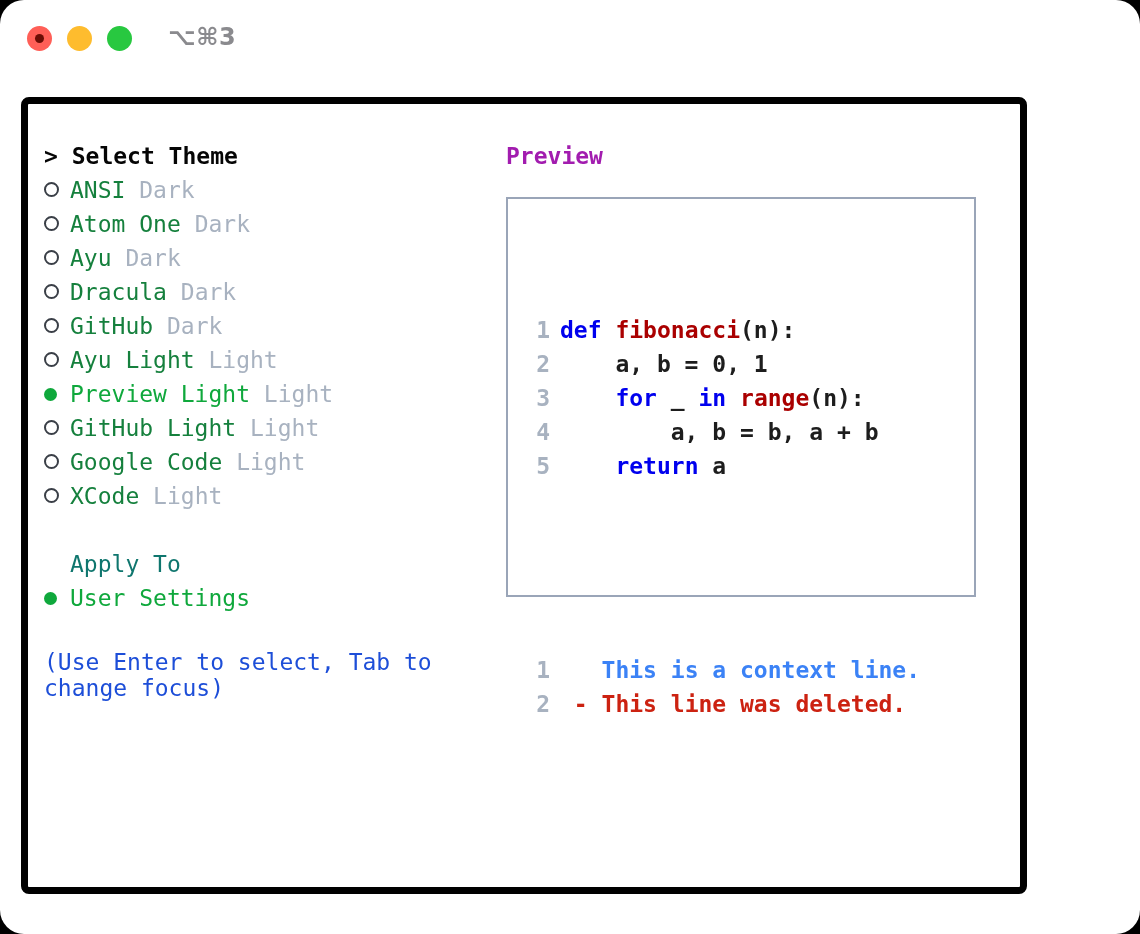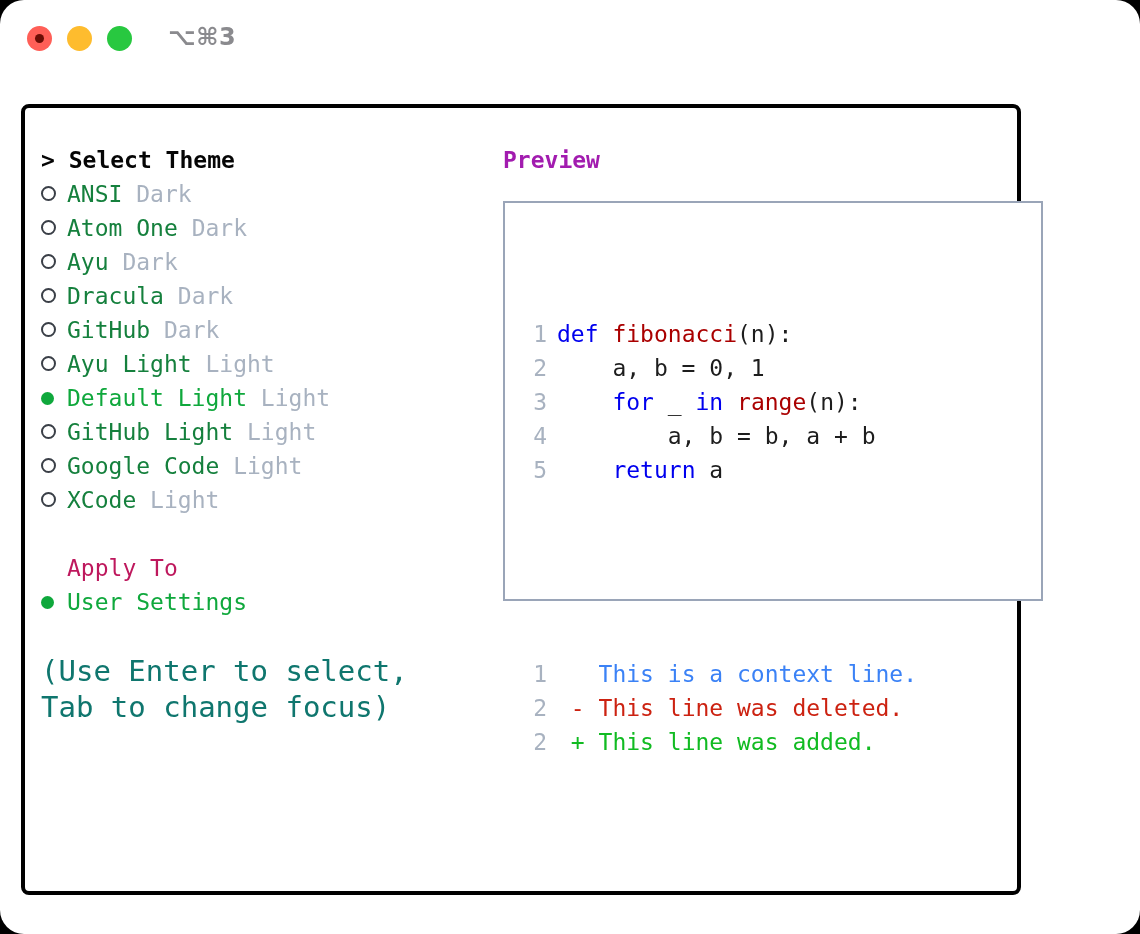--- a/index.html
+++ b/index.html
@@ -67,24 +67,23 @@
     letter-spacing: 0.5px;
   }
 
   
   .panel {
     position: absolute;
     left: 21px;
     top: 97px;
     width: 992px;
     height: 783px;
-    border: 4px solid #000000;
+    border: 7px solid #000000;
     border-radius: 8px;
     background: #ffffff;
-    margin-top: 7px;
   }
 
   
   .left-col {
     position: absolute;
     left: 16px;
     top: 35px;
     width: 430px;
   }
   .line {
@@ -117,51 +116,52 @@
     height: 11px;
     border-radius: 50%;
     border: 2px solid #3a3f47;
     vertical-align: 1px;
   }
   .name { color: #15803d; }
   .name.selected { color: #0fa83c; }
   .variant { color: #a8b2c0; }
   .indent-head {
     padding-left: 26px;
-    color: #be185d;
+    color: #0f766e;
   }
   .spacer { height: 34px; }
   .hint {
-    font-size: 29px;
-    line-height: 36px;
-    color: #0f766e;
+    font-size: 23px;
+    line-height: 26px;
+    color: #1d4ed8;
     width: 410px;
   }
 
   
   .right-col {
     position: absolute;
     left: 478px;
     top: 35px;
     width: 490px;
   }
   .preview-title {
     font-size: 23px;
     line-height: 34px;
     font-weight: bold;
     color: #a21caf;
     margin-bottom: 24px;
   }
   .preview-box {
-    width: 540px;
+    width: 470px;
     height: 400px;
     border: 2px solid #9aa5b8;
     background: #ffffff;
     box-sizing: border-box;
     position: relative;
+    font-weight: bold;
   }
   .code {
     position: absolute;
     left: 14px;
     top: 46px;
     font-size: 23px;
     line-height: 34px;
     white-space: pre;
   }
   .ln {
@@ -197,21 +197,21 @@
 
     <div class="left-col">
       <div class="line section-head">&gt; Select Theme</div>
       <div id="theme-list">
           <div class="line"><span class="marker"><span class="bullet-ring"></span></span><span class="name">ANSI</span><span class="variant"> Dark</span></div>
           <div class="line"><span class="marker"><span class="bullet-ring"></span></span><span class="name">Atom One</span><span class="variant"> Dark</span></div>
           <div class="line"><span class="marker"><span class="bullet-ring"></span></span><span class="name">Ayu</span><span class="variant"> Dark</span></div>
           <div class="line"><span class="marker"><span class="bullet-ring"></span></span><span class="name">Dracula</span><span class="variant"> Dark</span></div>
           <div class="line"><span class="marker"><span class="bullet-ring"></span></span><span class="name">GitHub</span><span class="variant"> Dark</span></div>
           <div class="line"><span class="marker"><span class="bullet-ring"></span></span><span class="name">Ayu Light</span><span class="variant"> Light</span></div>
-          <div class="line"><span class="marker"><span class="bullet-dot"></span></span><span class="name selected">Default Light</span><span class="variant"> Light</span></div>
+          <div class="line"><span class="marker"><span class="bullet-dot"></span></span><span class="name selected">Preview Light</span><span class="variant"> Light</span></div>
           <div class="line"><span class="marker"><span class="bullet-ring"></span></span><span class="name">GitHub Light</span><span class="variant"> Light</span></div>
           <div class="line"><span class="marker"><span class="bullet-ring"></span></span><span class="name">Google Code</span><span class="variant"> Light</span></div>
           <div class="line"><span class="marker"><span class="bullet-ring"></span></span><span class="name">XCode</span><span class="variant"> Light</span></div>
         </div>
 
       <div class="spacer"></div>
 
       <div class="line indent-head">Apply To</div>
       <div id="apply-list">
           <div class="line"><span class="marker"><span class="bullet-dot"></span></span><span class="name selected">User Settings</span></div>
@@ -220,19 +220,19 @@
       <div class="spacer"></div>
       <div class="hint">(Use Enter to select, Tab to change focus)</div>
     </div>
 
     <div class="right-col">
       <div class="preview-title">Preview</div>
       <div class="preview-box">
         <div class="code">
           <div id="code-lines"><div><span class="ln">1</span><span class="kw">def </span><span class="fn">fibonacci</span><span class="pl">(n):</span></div><div><span class="ln">2</span><span class="pl">    a, b = 0, 1</span></div><div><span class="ln">3</span><span class="pl">    </span><span class="kw">for</span><span class="pl"> _ </span><span class="kw">in</span><span class="pl"> </span><span class="fn">range</span><span class="pl">(n):</span></div><div><span class="ln">4</span><span class="pl">        a, b = b, a + b</span></div><div><span class="ln">5</span><span class="pl">    </span><span class="kw">return</span><span class="pl"> a</span></div></div>
           <div class="gap-row"></div>
-          <div id="diff-lines"><div><span class="ln">1</span><span class="ctx">  </span><span class="ctx"> This is a context line.</span></div><div><span class="ln">2</span><span class="del"> -</span><span class="del"> This line was deleted.</span></div><div><span class="ln">2</span><span class="add"> +</span><span class="add"> This line was added.</span></div></div>
+          <div id="diff-lines"><div><span class="ln">1</span><span class="ctx">  </span><span class="ctx"> This is a context line.</span></div><div><span class="ln">2</span><span class="del"> -</span><span class="del"> This line was deleted.</span></div></div>
         </div>
       </div>
     </div>
 
   </div>
 </div>
 
 </body></html>

